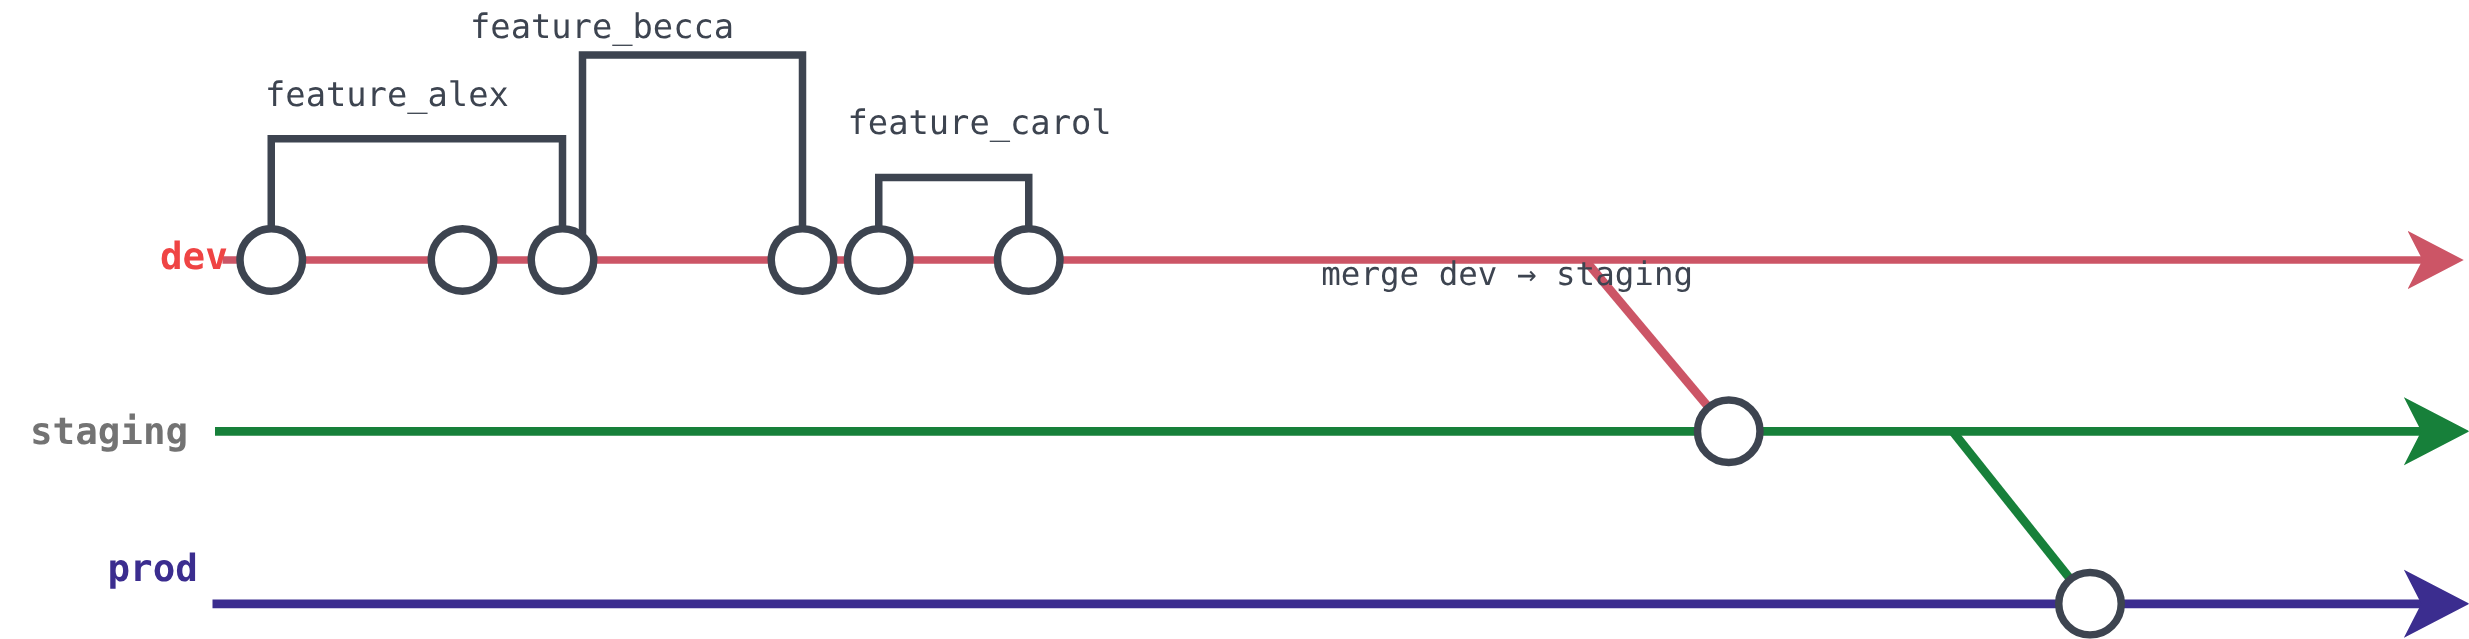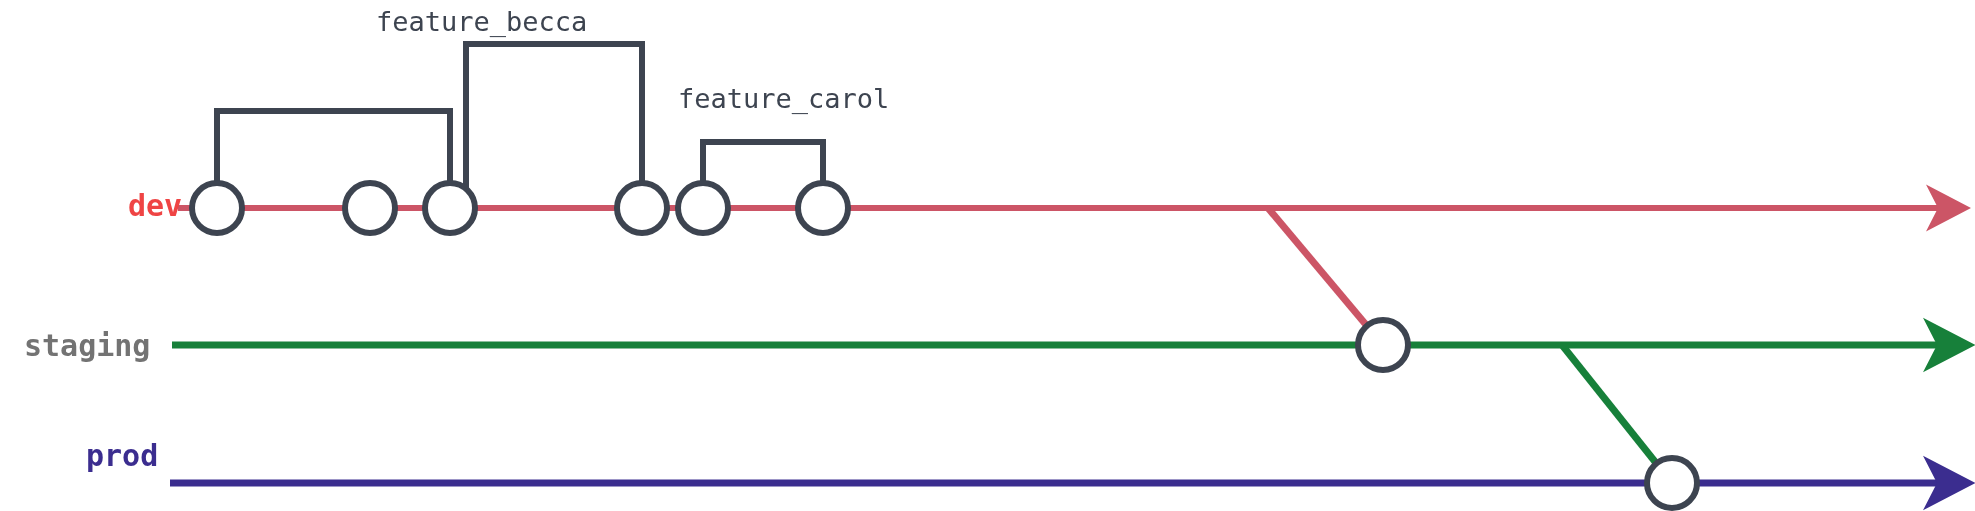--- a/index.html
+++ b/index.html
@@ -55,17 +55,19 @@
     <circle cx="823" cy="208" r="25" fill="#ffffff" stroke="#3d4450" stroke-width="6"></circle>
 
     <circle cx="1383" cy="345" r="25" fill="#ffffff" stroke="#3d4450" stroke-width="6"></circle>
     <circle cx="1672" cy="483" r="25" fill="#ffffff" stroke="#3d4450" stroke-width="6"></circle>
   </svg>
 
   <div class="lbl branch-label" style="top: 191px; color: #ef4444; transform: translateY(-0.1em); left: 128px;">dev</div>
   <div class="lbl branch-label" style="left: 24px; top: 328px; color: #737373;">staging</div>
   <div class="lbl branch-label" style="left: 86px; top: 438px; color: rgb(59, 45, 143);">prod</div>
 
+  <div class="lbl feat-label" style="left:212px;top:61px;">feature_alex</div>
   <div class="lbl feat-label" style="left:376px;top:6px;">feature_becca</div>
   <div class="lbl feat-label" style="left:678px;top:83px;">feature_carol</div>
 
+  <div class="lbl merge-label" style="left:1057px;top:205px;">merge dev → staging</div>
 
 </div>
 
 </body></html>

